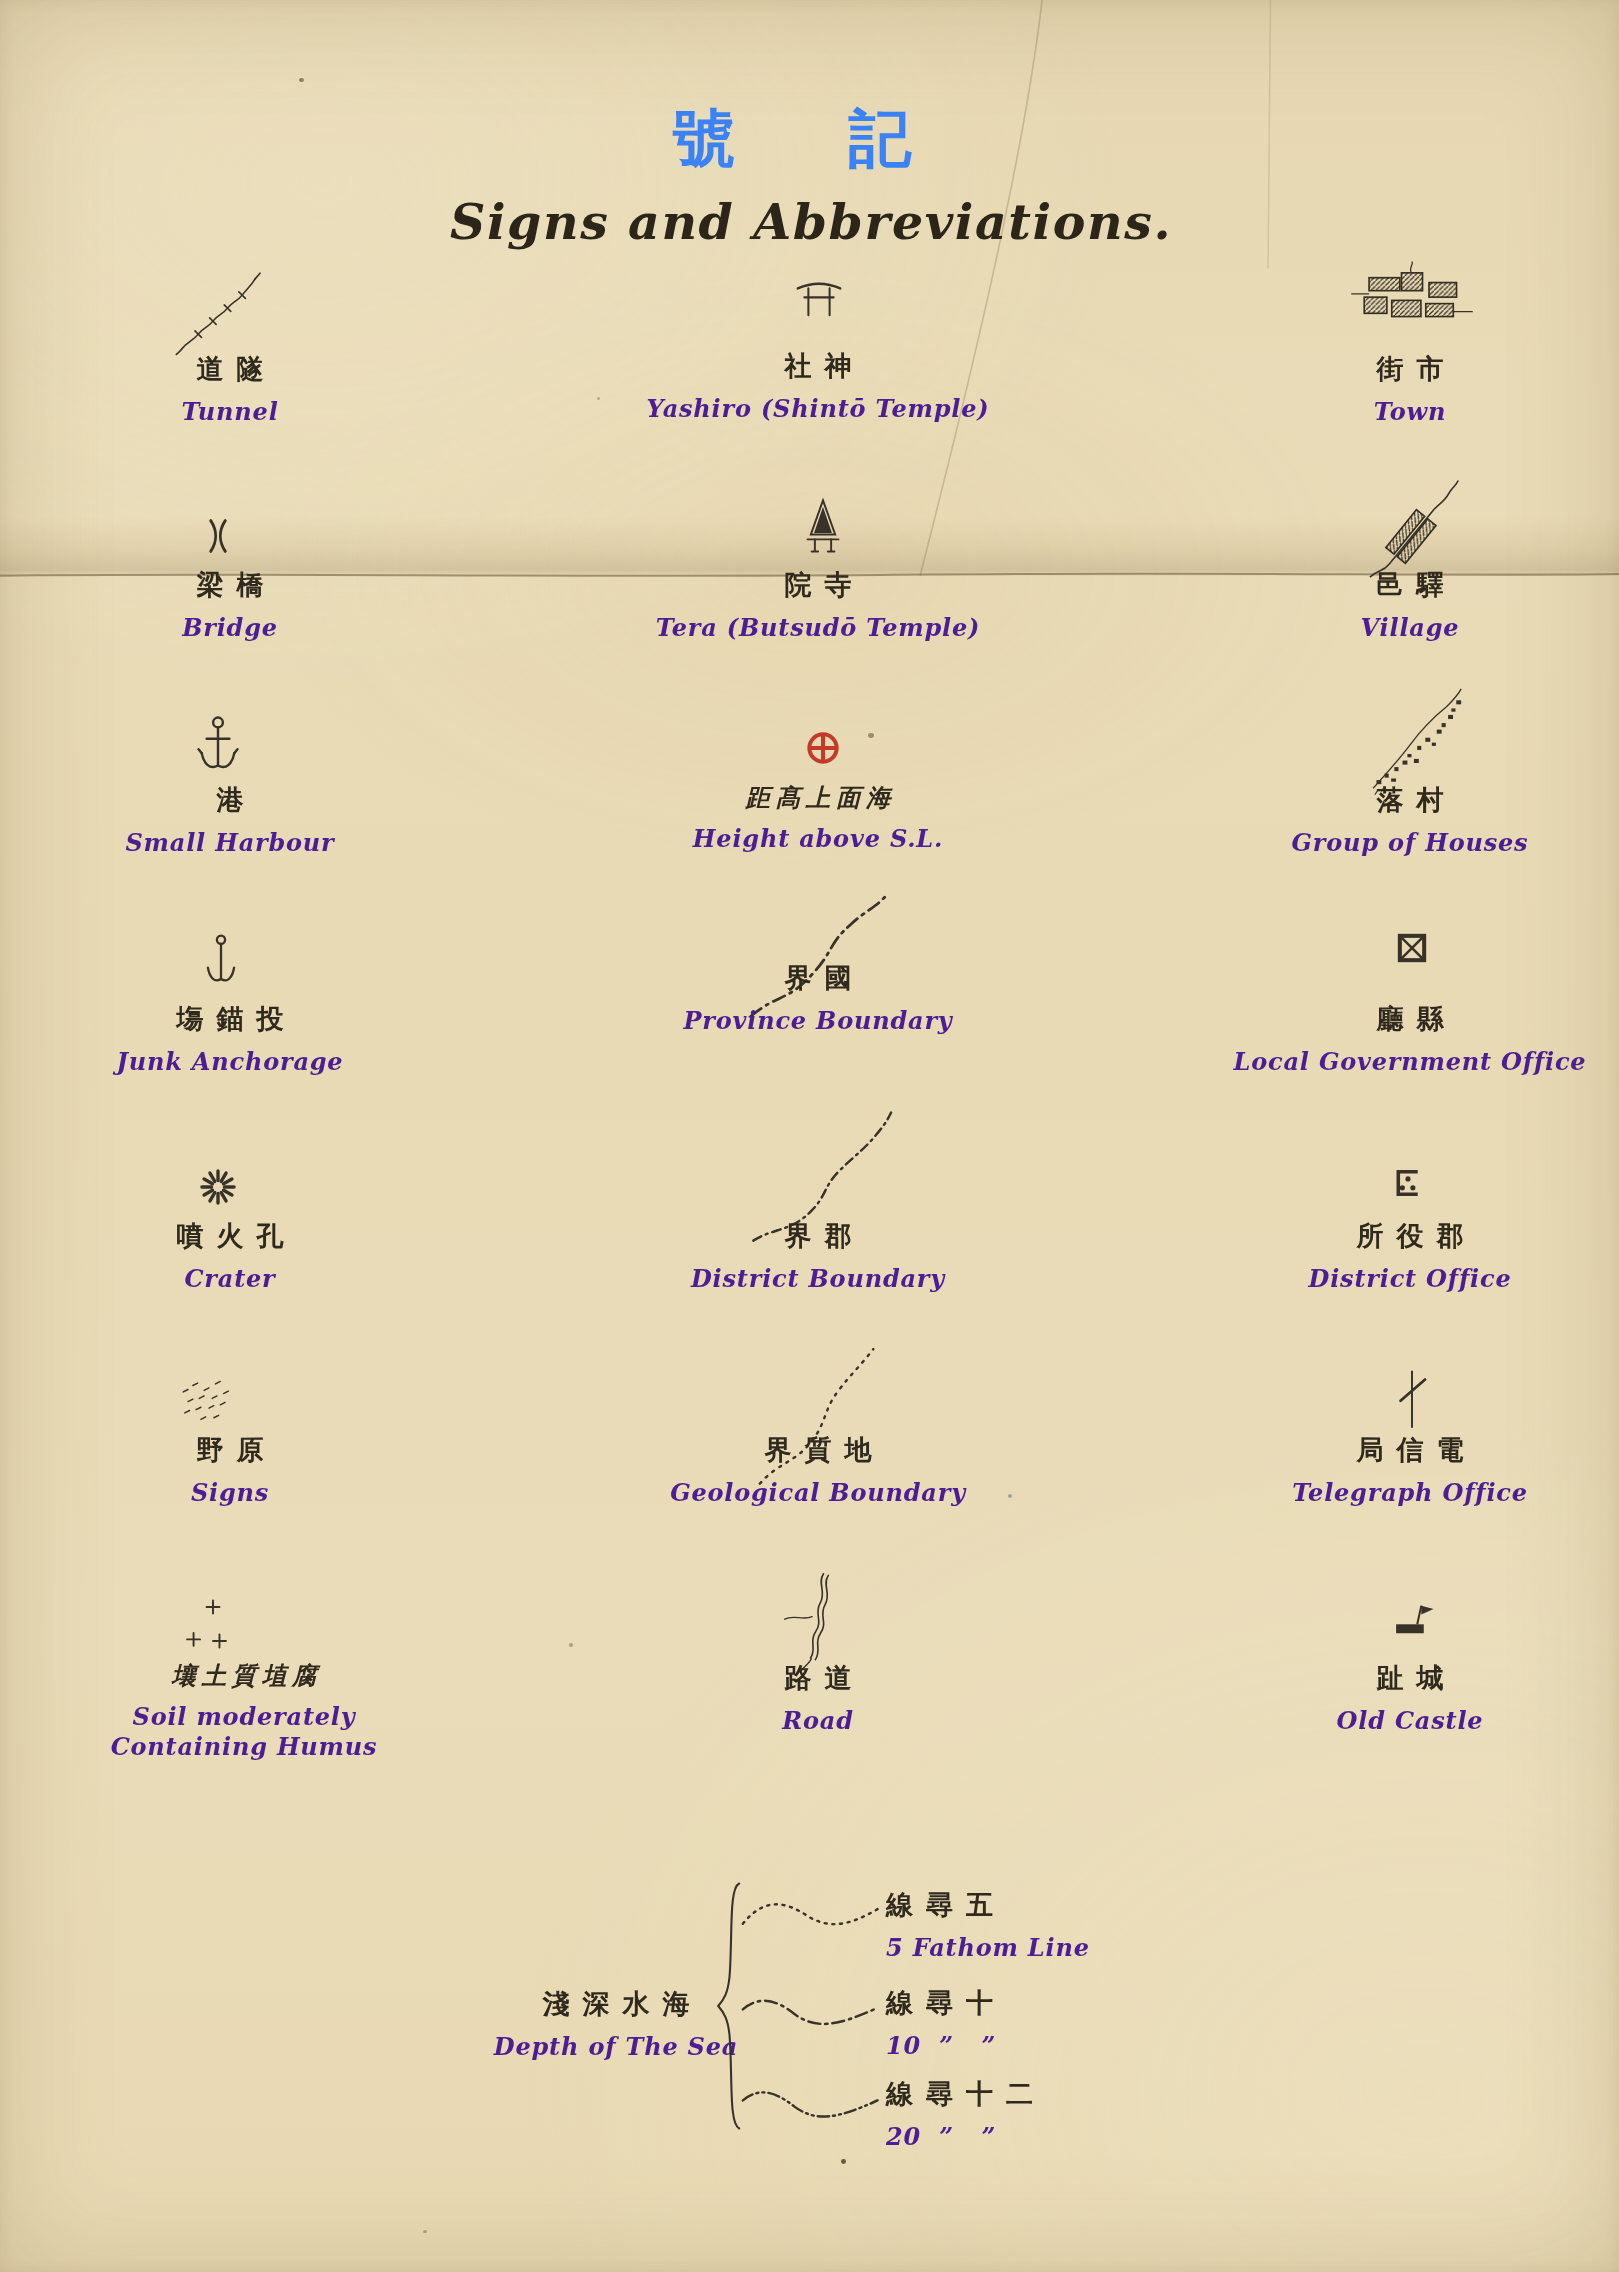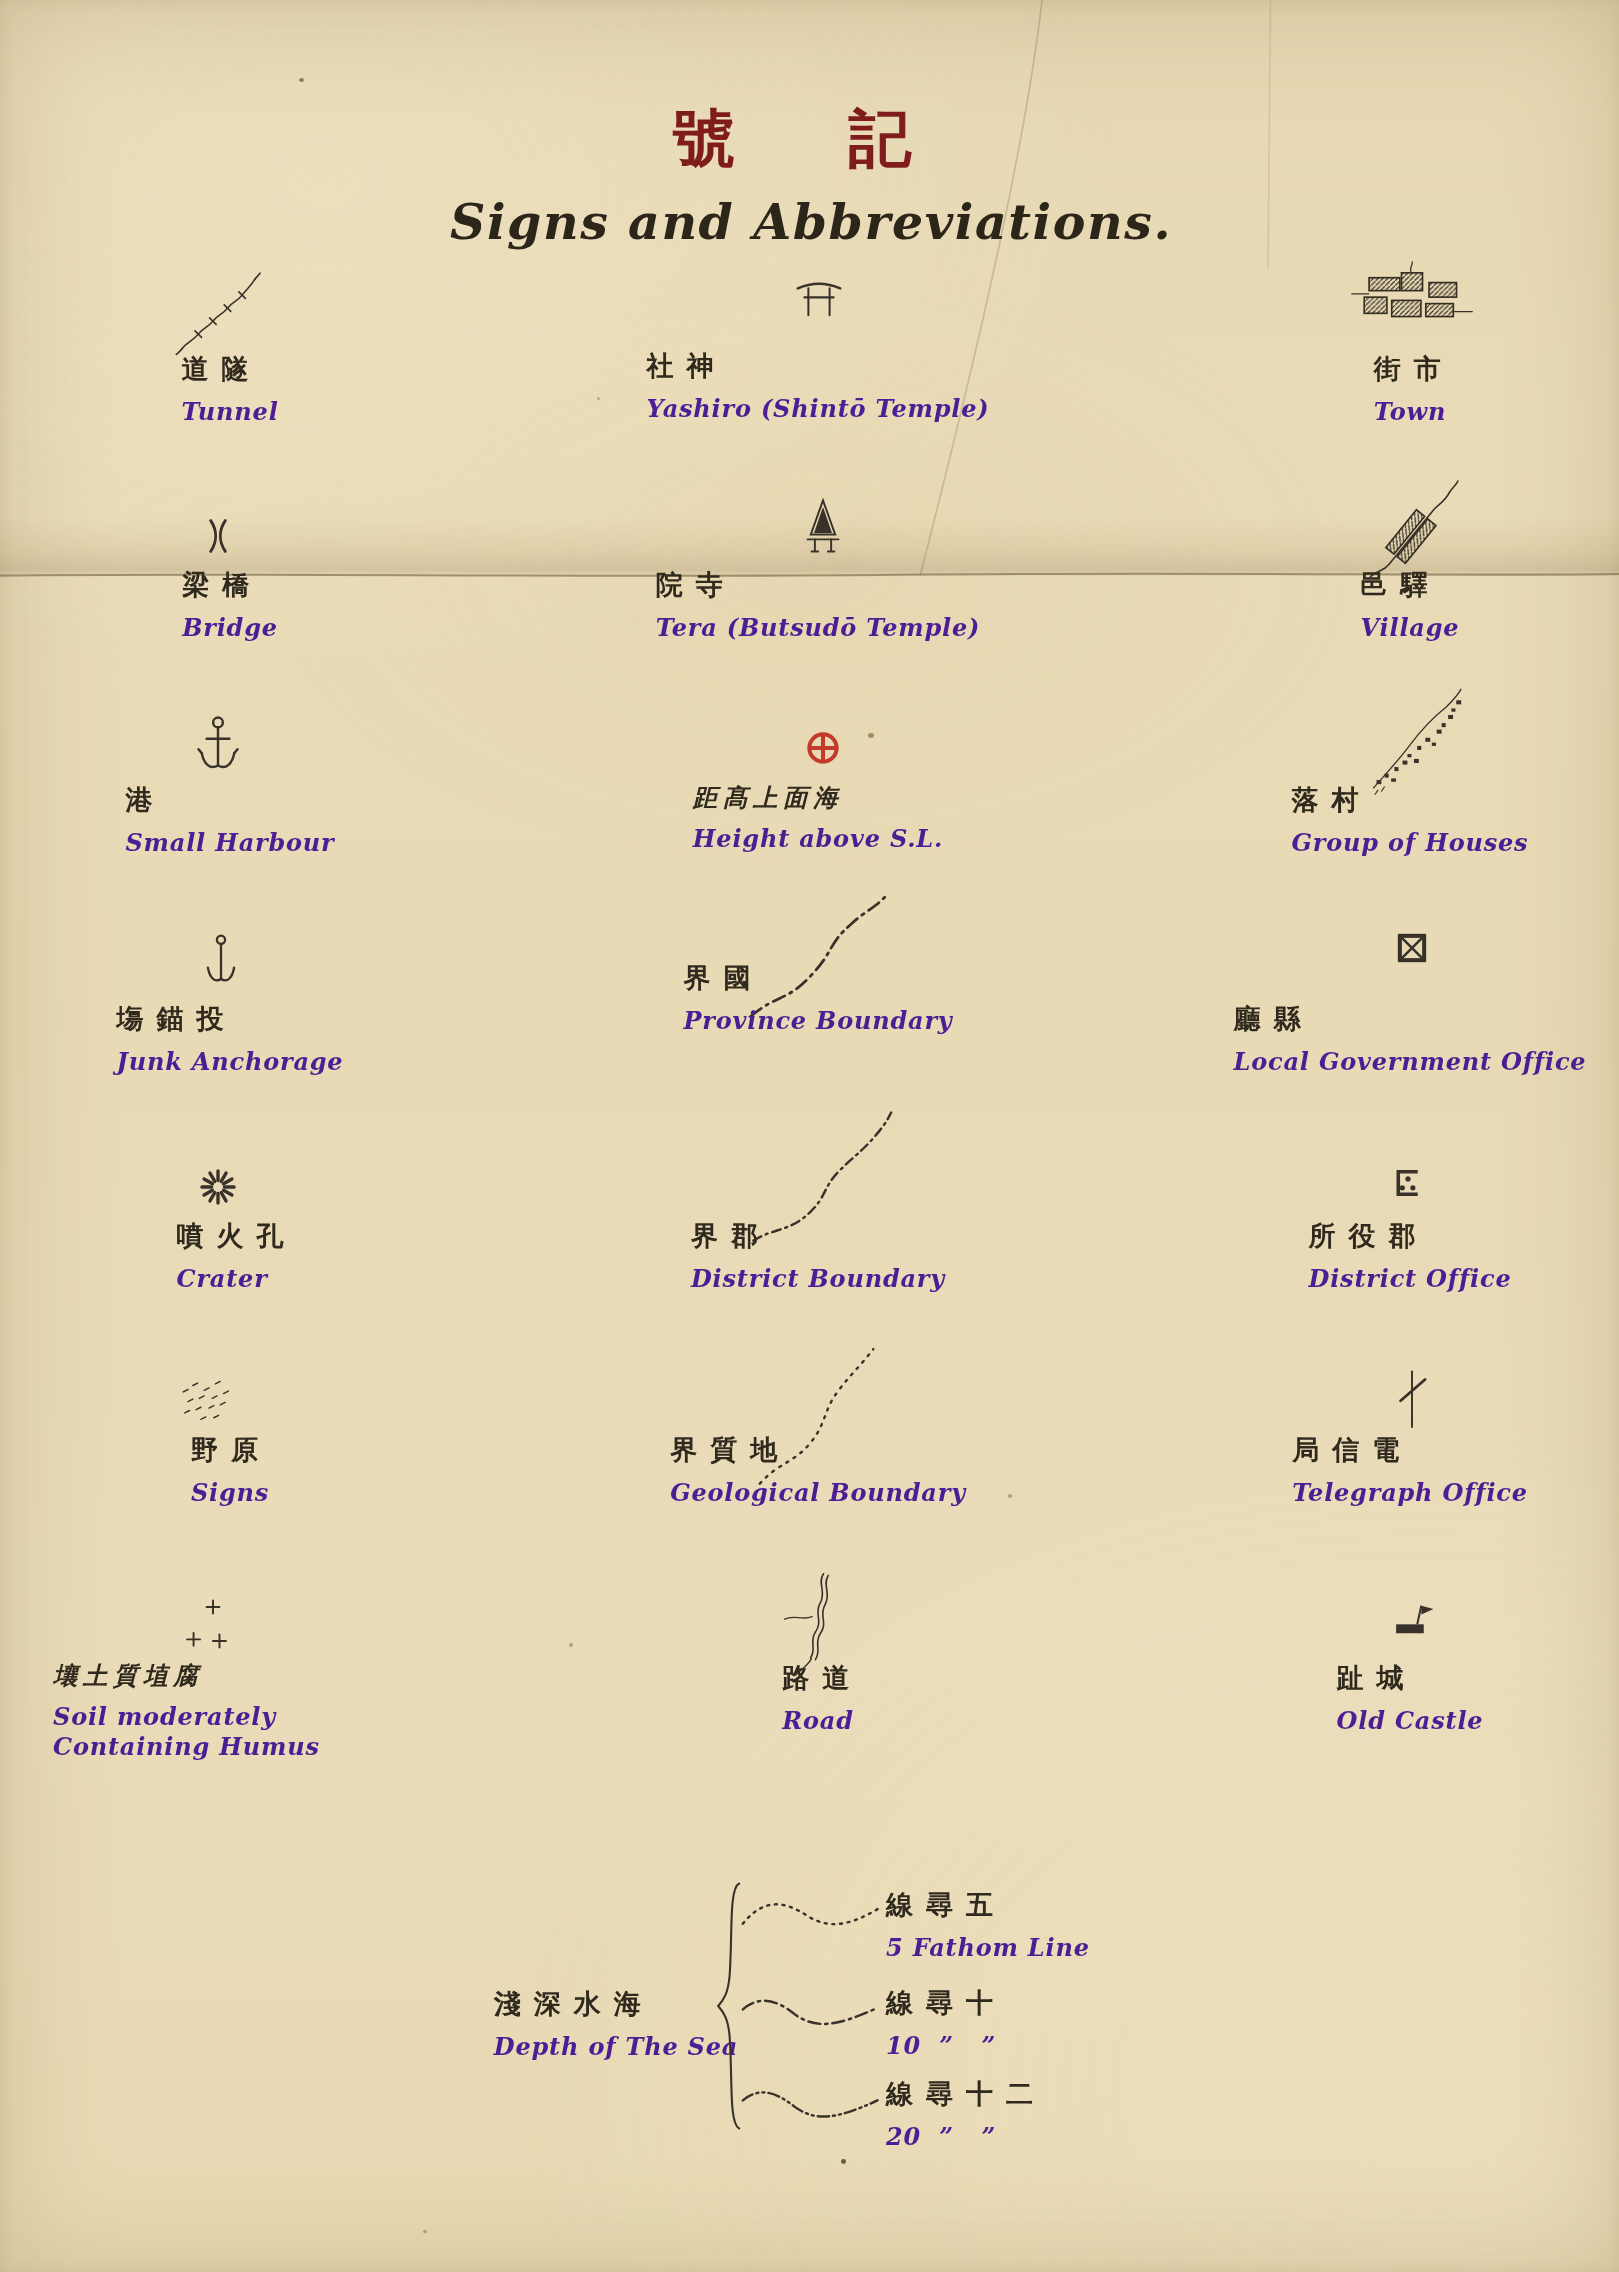--- a/index.html
+++ b/index.html
@@ -7,28 +7,28 @@
     width:1620px;height:2273px;position:relative;overflow:hidden;
     background:
       radial-gradient(1138px 732px at 20% 8%, rgba(255,248,226,.18), transparent 70%),
       radial-gradient(1300px 975px at 88% 92%, rgba(255,248,228,.14), transparent 70%),
       radial-gradient(732px 406px at 50% 25%, rgba(214,190,140,.10), transparent 75%),
       linear-gradient(180deg,#e6d7b2 0%,#e9dbb7 18%,#e8dab5 45%,#eadcb9 72%,#e8d9b3 100%);
     font-family:"DejaVu Serif","Liberation Serif",serif;
   }
   body::after{content:"";position:absolute;inset:0;pointer-events:none;
     box-shadow:inset 0 0 114px rgba(120,95,50,.22), inset 0 0 14.6px rgba(120,95,50,.12);}
-  .cell{position:absolute;transform:translateX(-50%);text-align:left;}
+  .cell{position:absolute;transform:translateX(-50%);text-align:center;}
   .jp{display:block;font-size:27px;letter-spacing:13px;margin-right:-13px;color:#30291d;white-space:nowrap;font-weight:bold;}
   .jp.tight{font-size:24.4px;letter-spacing:5.7px;margin-right:-5.7px;font-style:italic;}
   .en{display:block;margin-top:10px;font-size:24px;font-style:italic;font-weight:bold;color:#4c1d95;white-space:nowrap;letter-spacing:0.8px;}
   .en.wrap{white-space:normal;width:382px;line-height:1.25;margin-left:auto;margin-right:auto;}
   .sym{position:absolute;transform:translate(-50%,-50%);}
   .title-jp{position:absolute;left:792px;top:96px;transform:translateX(-50%);
-    font-size:63px;color:#7f1d1d;word-spacing:91px;white-space:nowrap;font-weight:bold;}
+    font-size:63px;color:#3b82f6;word-spacing:91px;white-space:nowrap;font-weight:bold;}
   .title-en{position:absolute;left:811px;top:193px;transform:translateX(-50%);
     font-size:49px;font-style:italic;font-weight:bold;color:#2c2519;white-space:nowrap;letter-spacing:1.6px;text-align:center;}
   .fold-band{position:absolute;left:0;top:517px;width:1620px;height:59px;pointer-events:none;
     background:linear-gradient(180deg,transparent,rgba(140,110,60,.10) 55%,rgba(95,72,38,.16) 90%,rgba(140,110,60,.05));}
   .speck{position:absolute;border-radius:50%;pointer-events:none;}
   svg{display:block;}
 </style>
 </head>
 <body>
 

